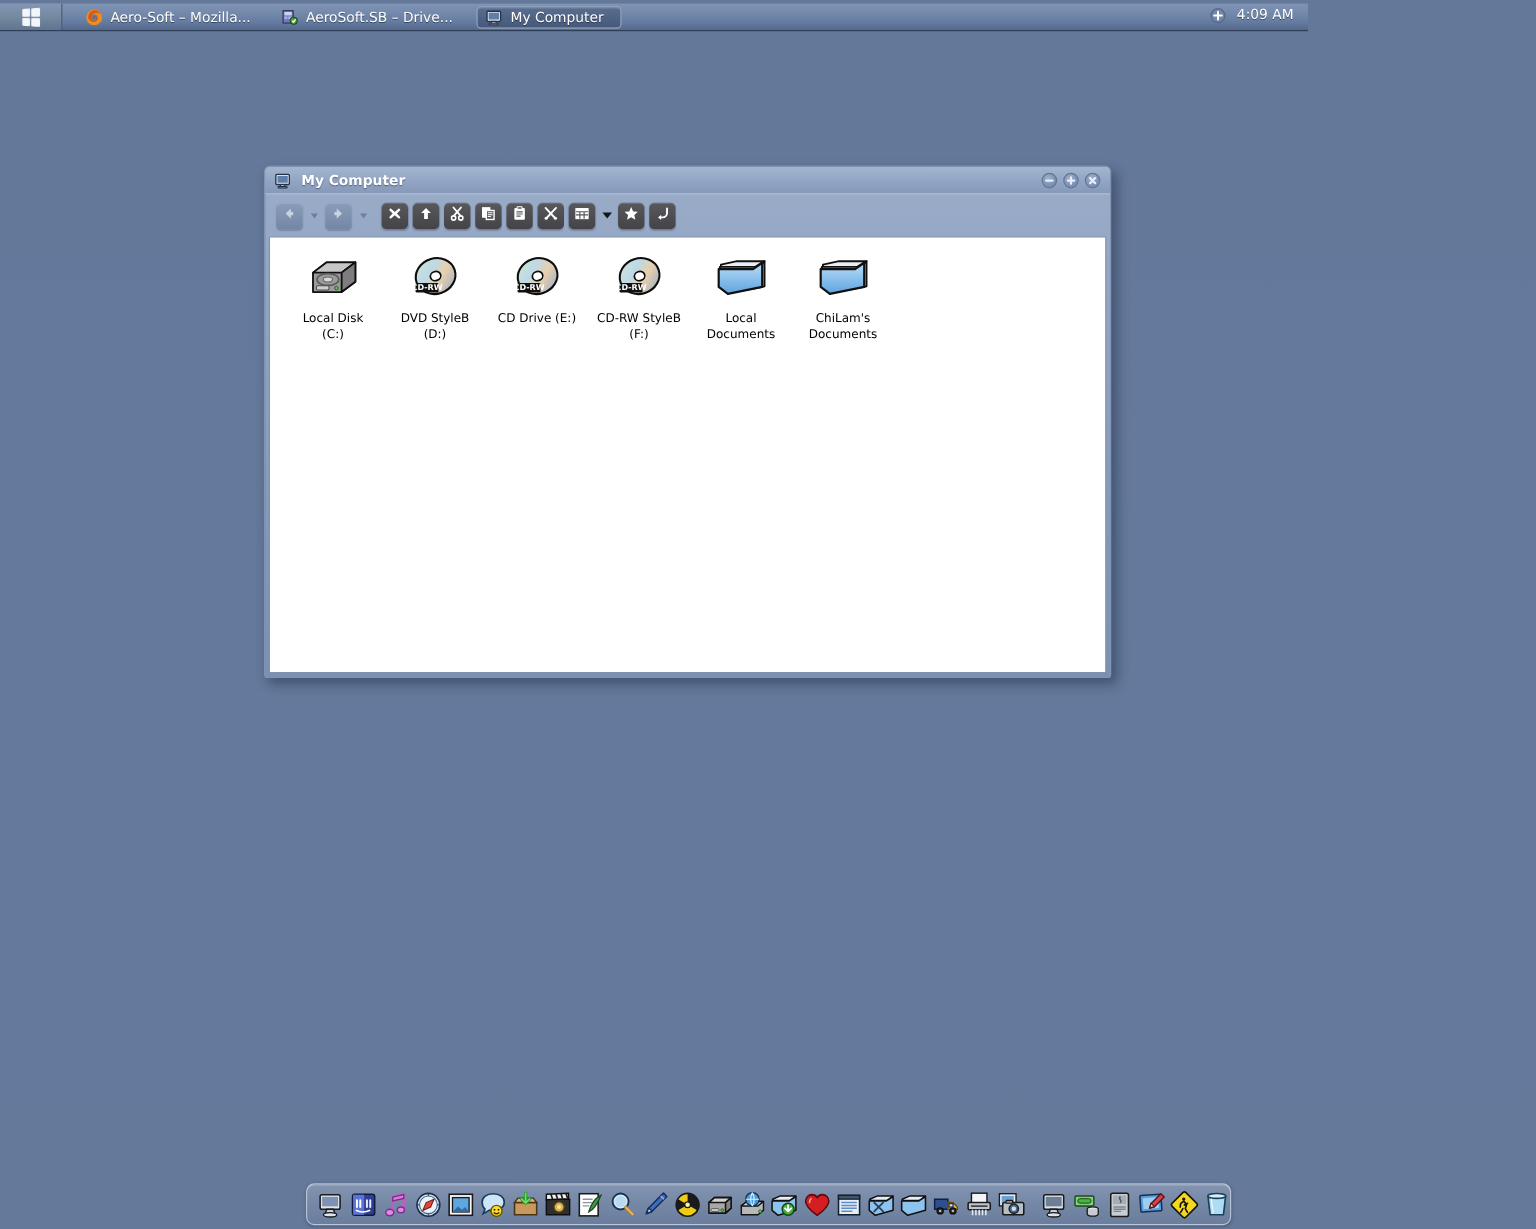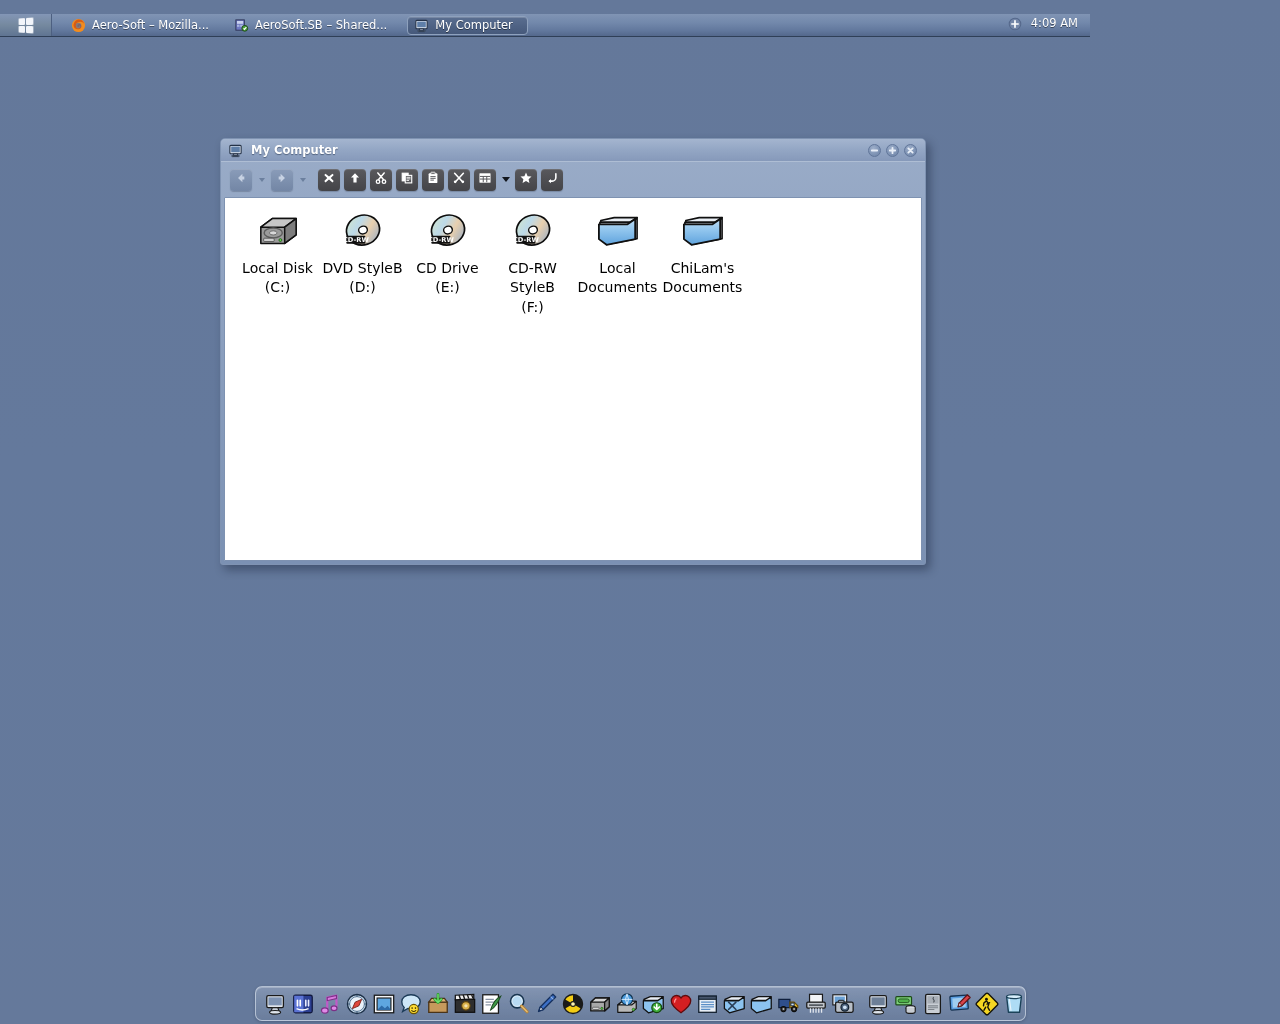--- a/index.html
+++ b/index.html
@@ -21,21 +21,21 @@
   #desktop {
     position: absolute;
     left: 0; top: 0;
     width: 1280px; height: 1024px;
     background: linear-gradient(180deg, #64789a 0%, #64799c 45%, #65799b 100%);
   }
 
   
   #taskbar {
     position: absolute;
-    left: 0; top: 14px;
+    left: 0; top: 3px;
     width: 1090px; height: 23px;
     background: linear-gradient(180deg, #8094b4 0%, #7288ab 40%, #62789d 75%, #54688c 100%);
     border-bottom: 1px solid #2f3f57;
     display: flex;
     align-items: center;
     z-index: 50;
   }
 
   .start-button {
     width: 52px; height: 22px;
@@ -185,21 +185,21 @@
     flex-direction: column;
     align-items: center;
     cursor: pointer;
   }
   .fitem .glyph {
     width: 48px; height: 46px;
     display: flex; align-items: flex-start; justify-content: center;
     margin-bottom: 3px;
   }
   .fitem .flabel {
-    font-size: 14px;
+    font-size: 10px;
     color: #000000;
     text-align: center;
     line-height: 1.38;
     font-family: "DejaVu Sans", "Liberation Sans", sans-serif;
   }
 
   
   #dock {
     position: absolute;
     left: 255px; bottom: 3px;
@@ -258,21 +258,21 @@
       <span class="tb-icon">
         <svg width="15" height="15" viewBox="0 0 16 16">
           <rect x="2" y="2" width="9" height="11" fill="#6f79c4" stroke="#2c3355"></rect>
           <rect x="3.2" y="3.2" width="6.6" height="3" fill="#c9d2ee"></rect>
           <rect x="3.2" y="7.2" width="2.6" height="2.2" fill="#aab6e0"></rect>
           <rect x="6.6" y="7.2" width="3.2" height="2.2" fill="#aab6e0"></rect>
           <circle cx="11.5" cy="11" r="3.1" fill="#4aa03c" stroke="#1f4a18"></circle>
           <path d="M10.2 11l1 1.2 2-2.4" stroke="#fff" stroke-width="1.2" fill="none"></path>
         </svg>
       </span>
-      <span>AeroSoft.SB – Shared...</span>
+      <span>AeroSoft.SB – Drive...</span>
     </div>
 
     <div class="task-btn active">
       <span class="tb-icon">
         <svg width="15" height="15" viewBox="0 0 16 16">
           <rect x="2" y="2.5" width="12" height="9" rx="1" fill="#e9eef6" stroke="#243247" stroke-width="1.2"></rect>
           <rect x="3.4" y="3.8" width="9.2" height="6.1" fill="#5f7fa8"></rect>
           <rect x="6" y="11.6" width="4" height="1.9" fill="#c2ccdb" stroke="#243247" stroke-width="1"></rect>
           <rect x="4" y="13.2" width="8" height="1.3" rx=".6" fill="#d7dfea" stroke="#243247" stroke-width="1"></rect>
         </svg>

